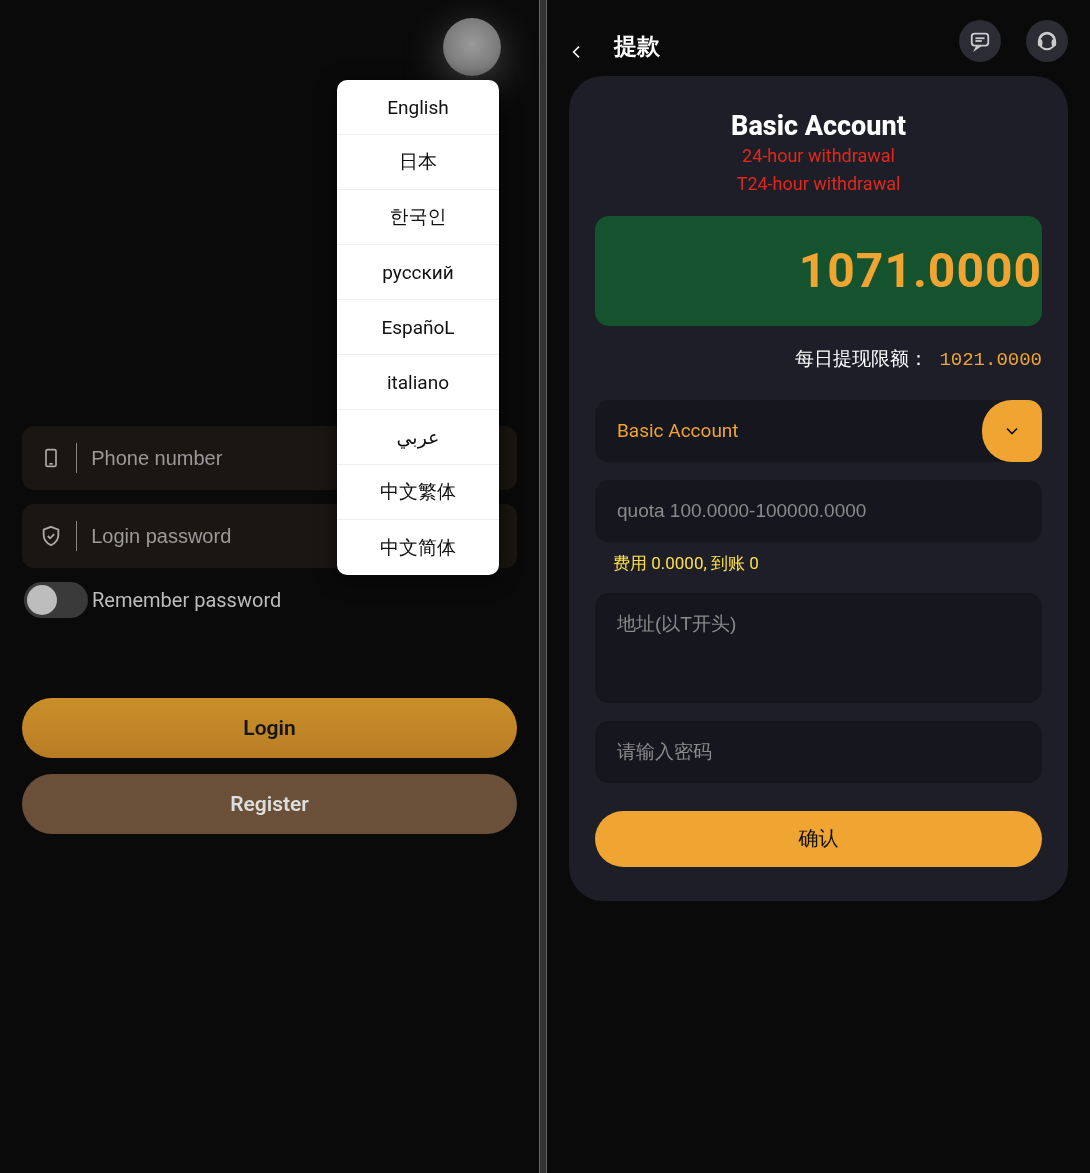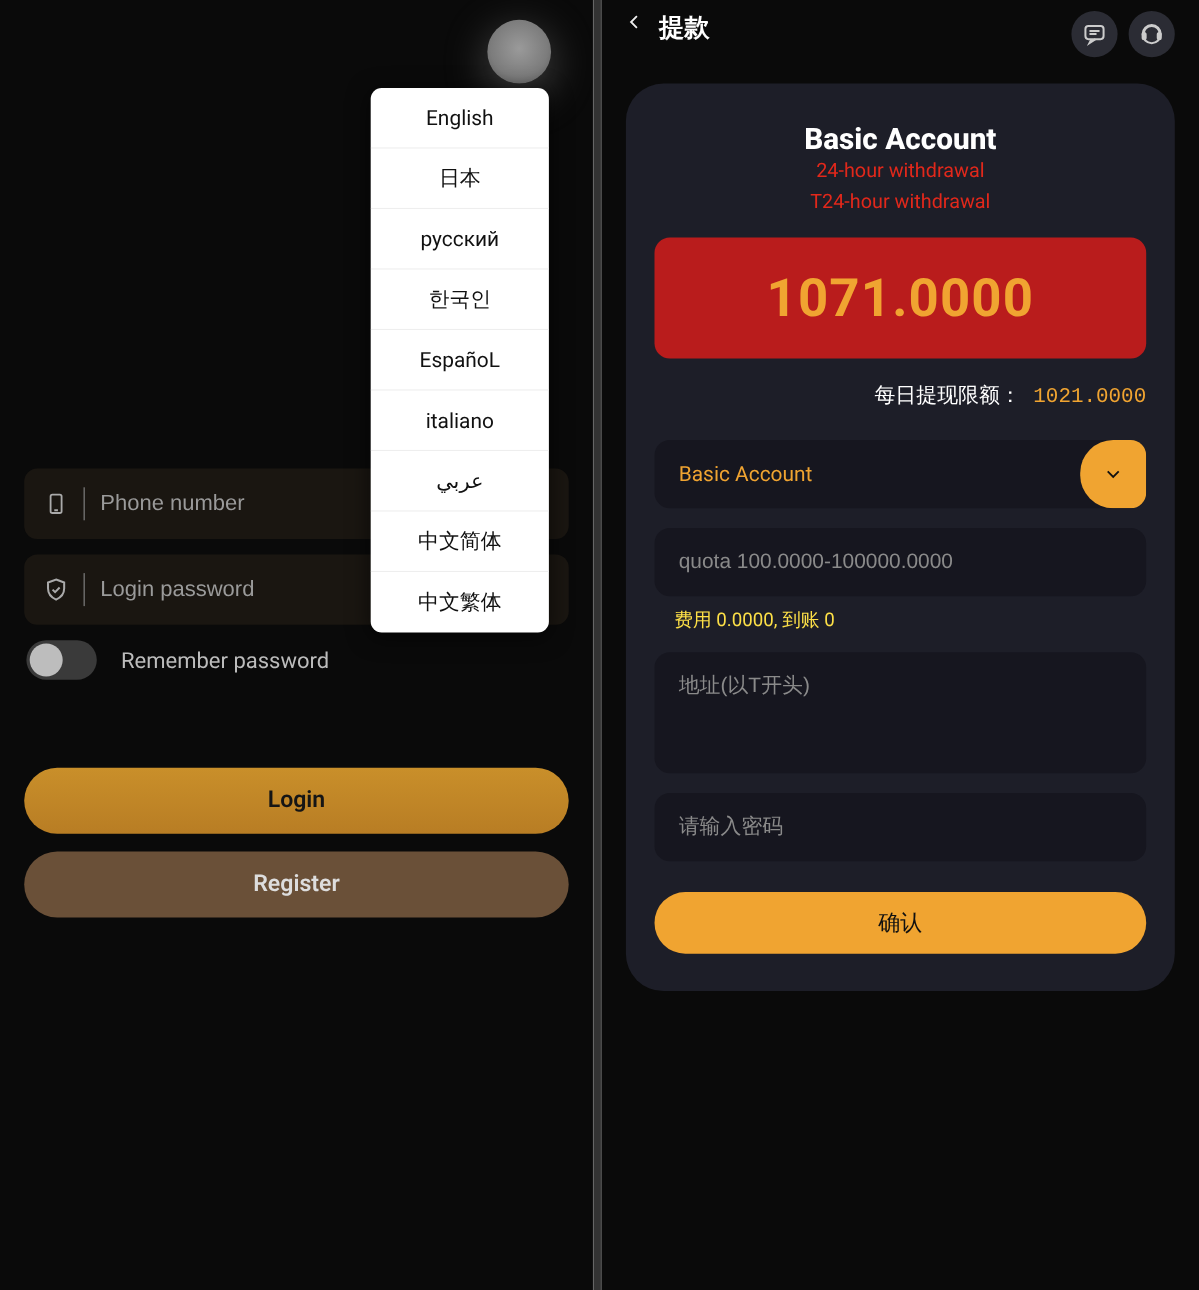--- a/index.html
+++ b/index.html
@@ -84,21 +84,21 @@
     color: #ddd;
     font-size: 20px;
   }
   .input-row input::placeholder { color: #9a9a9a; }
 
   .login-block { margin-top: 416px; }
 
   .remember-row {
     display: flex;
     align-items: center;
-    gap: 22px;
+    gap: 4px;
     margin: 8px 0 80px 2px;
   }
   .toggle {
     width: 64px; height: 36px;
     background: #3a3a3a;
     border-radius: 20px;
     position: relative;
   }
   .toggle::after{
     content:"";
@@ -132,46 +132,46 @@
   .panel-right {
     width: 544px;
     height: 1173px;
     background: #0a0a0a;
     padding: 10px 22px;
     border-left: 1px solid #666;
     position:relative;
   }
   .topbar {
     display:flex;
-    align-items:flex-start;
+    align-items:flex-end;
     height: 52px;
-    gap: 10px;
+    gap: 25px;
   }
   .back-chevron { color:#eee; width:20px;display:flex;align-items:center; }
   .topbar-title { color:#fff; font-size:23px; font-weight:700; flex:1; }
   .top-icon-btn {
     width:42px;height:42px;border-radius:50%;
     background:#2b2c34;
     display:flex;align-items:center;justify-content:center;
     color:#ccc;
   }
 
   .card {
     background: #1d1e28;
     border-radius: 34px;
     padding: 34px 26px;
     margin-top: 14px;
   }
   .acct-title { color:#fff; font-size:27px; font-weight:800; text-align:center; }
   .red-line { color:#e1281b; font-size:18px; text-align:center; line-height:1.55; }
   .balance-box {
-    background:#b91c1c;
+    background:#14532d;
     border-radius:14px;
     height:110px;
-    display:flex;align-items:center;justify-content:center;
+    display:flex;align-items:center;justify-content:flex-end;
     margin-top:18px;
   }
   .balance-val { color:#f0a431; font-size:48px; font-weight:700; letter-spacing:1px; }
   .daily-row { margin-top:20px; text-align:right; font-size:19px;font-family:Liberation Mono, monospace; }
   .daily-label{ color:#fff; }
   .daily-val{ color:#f0a431; }
 
   .select-row {
     margin-top:28px;
     background:#16161f;
@@ -222,27 +222,27 @@
 </head>
 <body>
 
 <div class="panel-left">
 
   <div class="avatar-circle"></div>
 
   <div class="lang-menu">
     <div class="lang-item">English</div>
     <div class="lang-item">日本</div>
+    <div class="lang-item">한국인</div>
     <div class="lang-item">русский</div>
-    <div class="lang-item">한국인</div>
     <div class="lang-item">EspañoL</div>
     <div class="lang-item">italiano</div>
     <div class="lang-item">عربي</div>
+    <div class="lang-item">中文繁体</div>
     <div class="lang-item">中文简体</div>
-    <div class="lang-item">中文繁体</div>
   </div>
 
   <div class="login-block">
     <div class="input-row">
       <span class="icon-slot">
         <svg viewBox="0 0 24 24" width="20" height="24" fill="none" stroke="currentColor" stroke-width="2">
             <rect x="6" y="2" width="12" height="20" rx="2"></rect>
             <line x1="10" y1="19" x2="14" y2="19"></line>
           </svg>
       </span>

